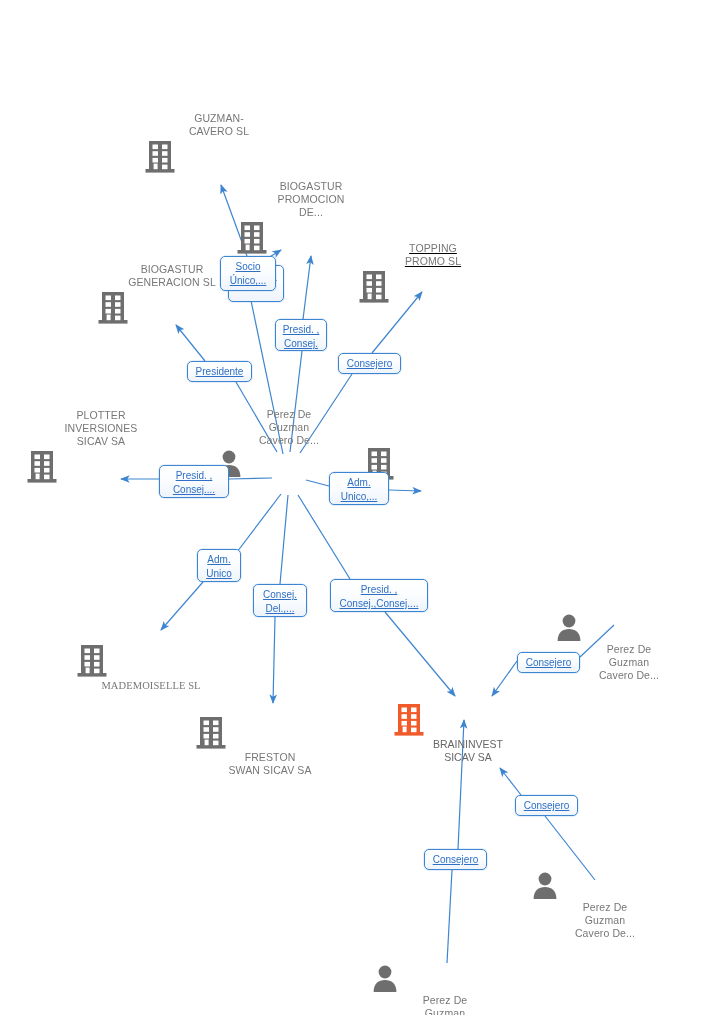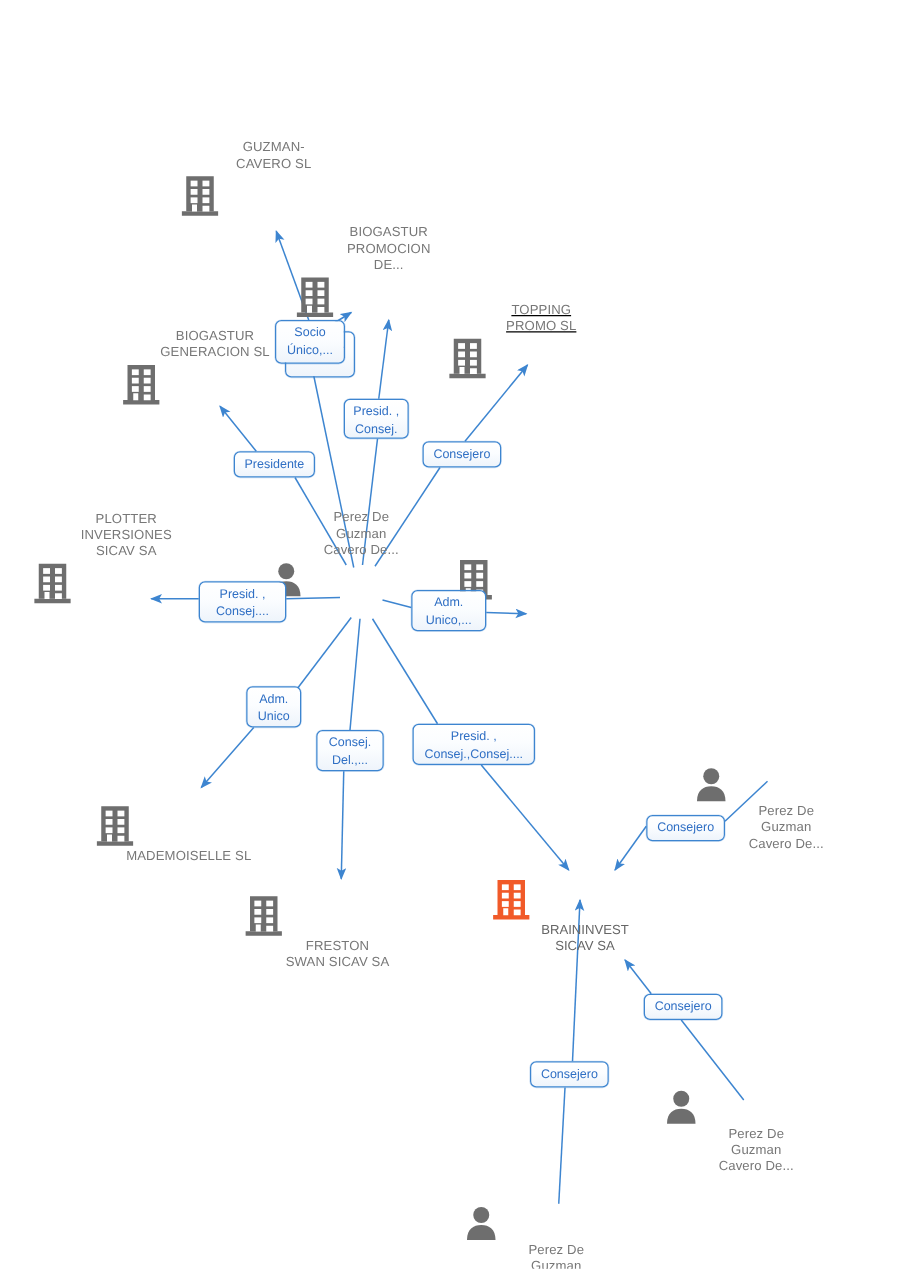--- a/index.html
+++ b/index.html
@@ -47,20 +47,21 @@
     border:1px solid #3d85d0;
     border-radius:5px;
     background:linear-gradient(180deg,#ffffff 0%,#fbfdff 45%,#eef4fb 100%);
     color:#2f6fc4;
     font-size:10px;
     line-height:14px;
     text-align:center;
     padding:3px 5px;
     white-space:pre-line;
     box-shadow:0 0 0 .5px rgba(61,133,208,.25);
+    text-decoration:underline;
   }
   .chip.back{z-index:1;}
   .chip.front{z-index:3;}
 
   
   #watermark{
     position:absolute;right:8px;bottom:6px;
     font-size:15px;color:#f15a29;
     font-family:Liberation Sans, sans-serif;
     font-style:italic;
@@ -223,21 +224,21 @@
         <span class="caption">Perez De
 Guzman
 Cavero De...</span>
         <span class="glyph">
           <svg class="per" viewBox="0 0 30 30">
             <circle cx="15" cy="9" r="6.4" fill="#6e6e6e"></circle>
             <path d="M3.6,29 C3.6,20.4 8.6,17 15,17 C21.4,17 26.4,20.4 26.4,29 Z" fill="#6e6e6e"></path>
           </svg>
         </span>
       </div>
-      <div class="node below" style="left: 151px; top: 583px;">
+      <div class="node below" style="left: 151px; top: 583px; font-family: Liberation Serif, serif;">
         <span class="glyph">
           <svg class="bld" viewBox="0 0 32 35">
             <rect x="5" y="2" width="22" height="28" fill="#6e6e6e"></rect>
             <rect x="1.5" y="30" width="29" height="3.6" fill="#6e6e6e"></rect>
             <rect x="8.5" y="5.5" width="5.5" height="4.6" fill="#fff"></rect>
             <rect x="18" y="5.5" width="5.5" height="4.6" fill="#fff"></rect>
             <rect x="8.5" y="12.2" width="5.5" height="4.6" fill="#fff"></rect>
             <rect x="18" y="12.2" width="5.5" height="4.6" fill="#fff"></rect>
             <rect x="8.5" y="18.9" width="5.5" height="4.6" fill="#fff"></rect>
             <rect x="18" y="18.9" width="5.5" height="4.6" fill="#fff"></rect>

